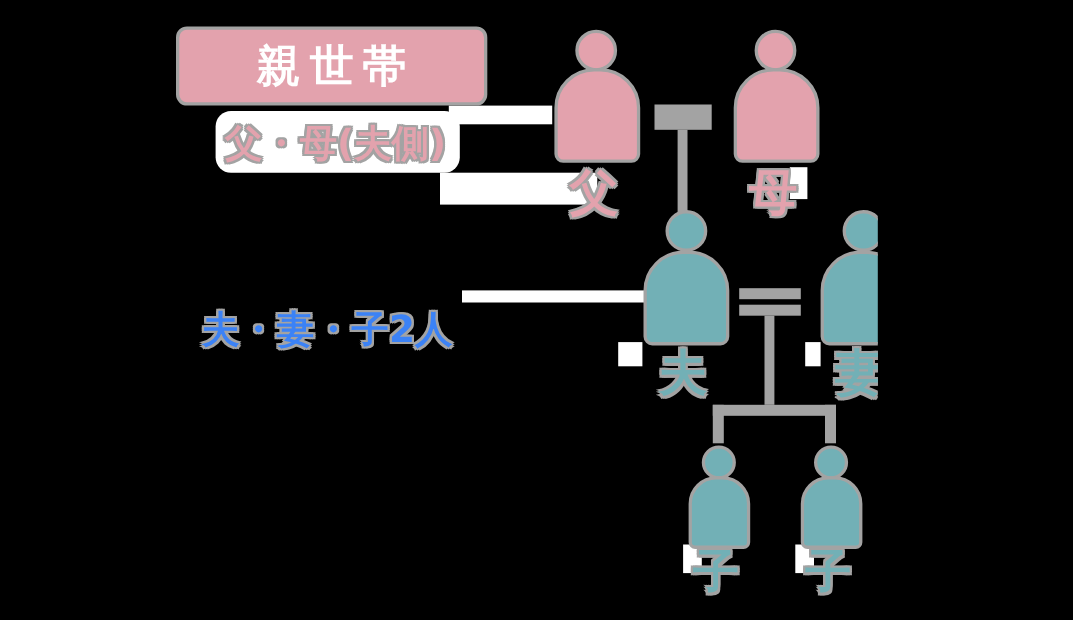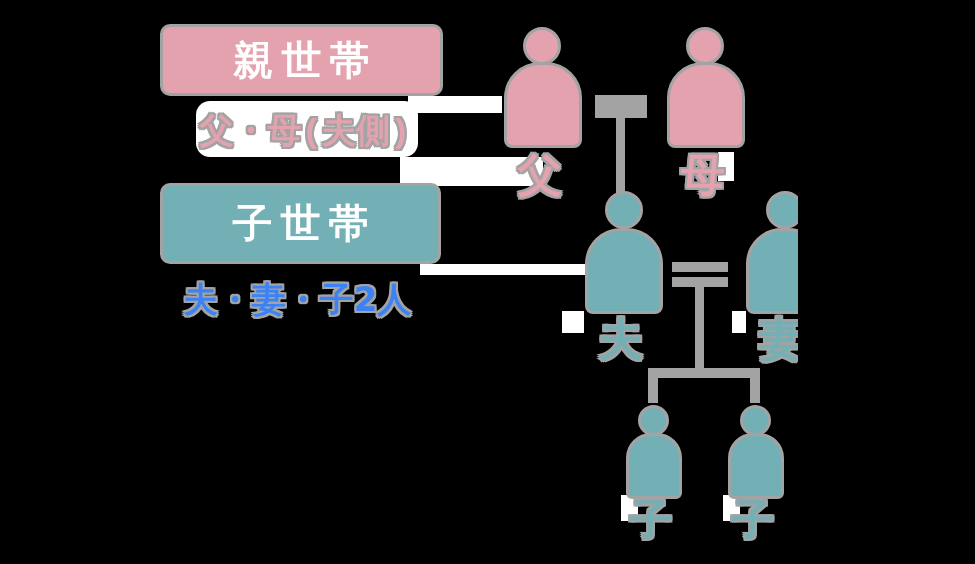--- a/index.html
+++ b/index.html
@@ -29,21 +29,21 @@
     color:#ffffff;font-weight:bold;font-size:40px;letter-spacing:8px;text-indent:8px;
   }
   .parent-box{left:160px;top:24px;width:277px;height:66px;background:#e3a2ad;}
   .child-box{left:160px;top:183px;width:275px;height:75px;background:#72b0b6;}
 
   .subtitle{
     position:absolute;z-index:3;font-weight:bold;font-size:34px;text-align:center;
     text-shadow:-2px -2px 0 #a3a3a3,2px -2px 0 #a3a3a3,-2px 2px 0 #a3a3a3,2px 2px 0 #a3a3a3,
                  0 -2px 0 #a3a3a3,0 2px 0 #a3a3a3,-2px 0 0 #a3a3a3,2px 0 0 #a3a3a3;
   }
-  .parent-subtitle{left:190px;top:108px;width:230px;color:#e3a2ad;font-family:Liberation Mono, monospace;}
+  .parent-subtitle{left:190px;top:108px;width:230px;color:#e3a2ad;}
   .child-subtitle{left:180px;top:277px;width:235px;color:#3b82f6;}
 
   
   .head{position:absolute;z-index:2;border:3px solid #a3a3a3;border-radius:50%;}
   .torso{position:absolute;z-index:2;border:3px solid #a3a3a3;}
   .pink{background:#e3a2ad;}
   .teal{background:#72b0b6;}
   .adult-head{width:32px;height:32px;}
   .adult-torso{width:72px;height:80px;border-radius:36px 36px 8px 8px;}
   .kid-head{width:25px;height:25px;}
@@ -82,23 +82,20 @@
   <div class="artifact art-wife-l"></div>
   <div class="artifact art-wife-r"></div>
   <div class="artifact art-kid-l"></div>
   <div class="artifact art-kid-r"></div>
 
   <div class="house-box parent-box">
     <span>親世帯</span>
   </div>
   <div class="subtitle parent-subtitle">父・母(夫側)</div>
 
-  <div class="house-box child-box">
-    <span>子世帯</span>
-  </div>
   <div class="subtitle child-subtitle">夫・妻・子2人</div>
 
   <div class="connector parents-bar"></div>
   <div class="connector parents-vline"></div>
   <div class="connector couple-eq-top"></div>
   <div class="connector couple-eq-bottom"></div>
   <div class="connector couple-vline"></div>
   <div class="connector sibling-bar"></div>
   <div class="connector sibling-drop-l"></div>
   <div class="connector sibling-drop-r"></div>

